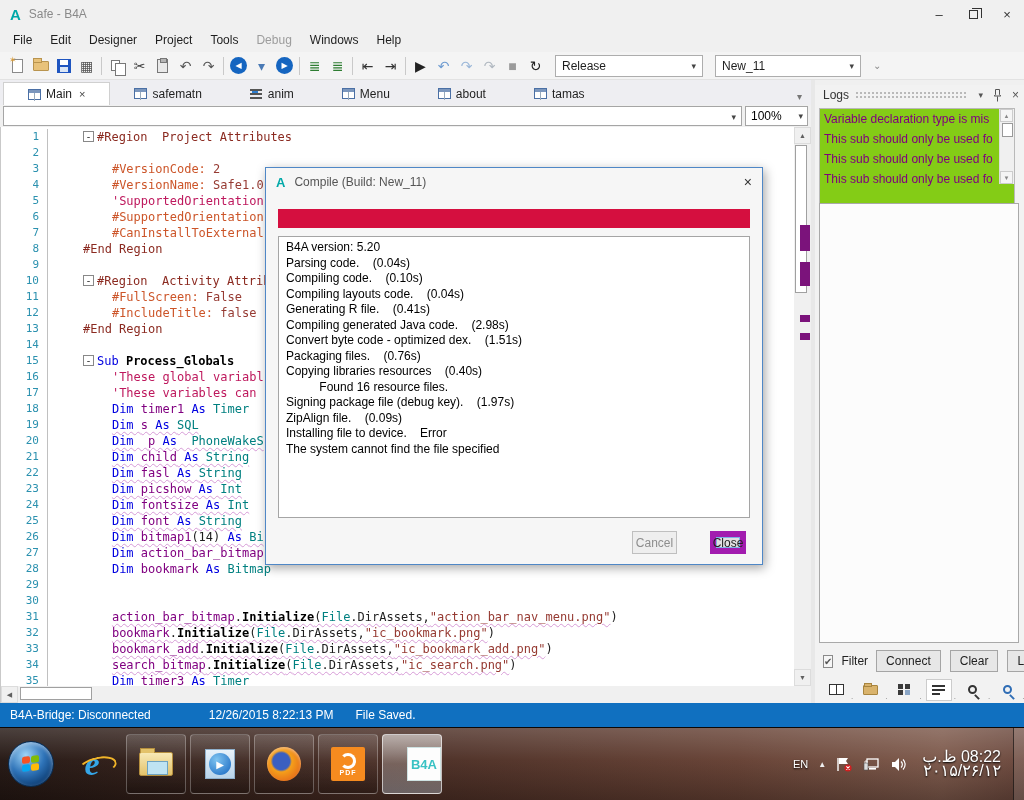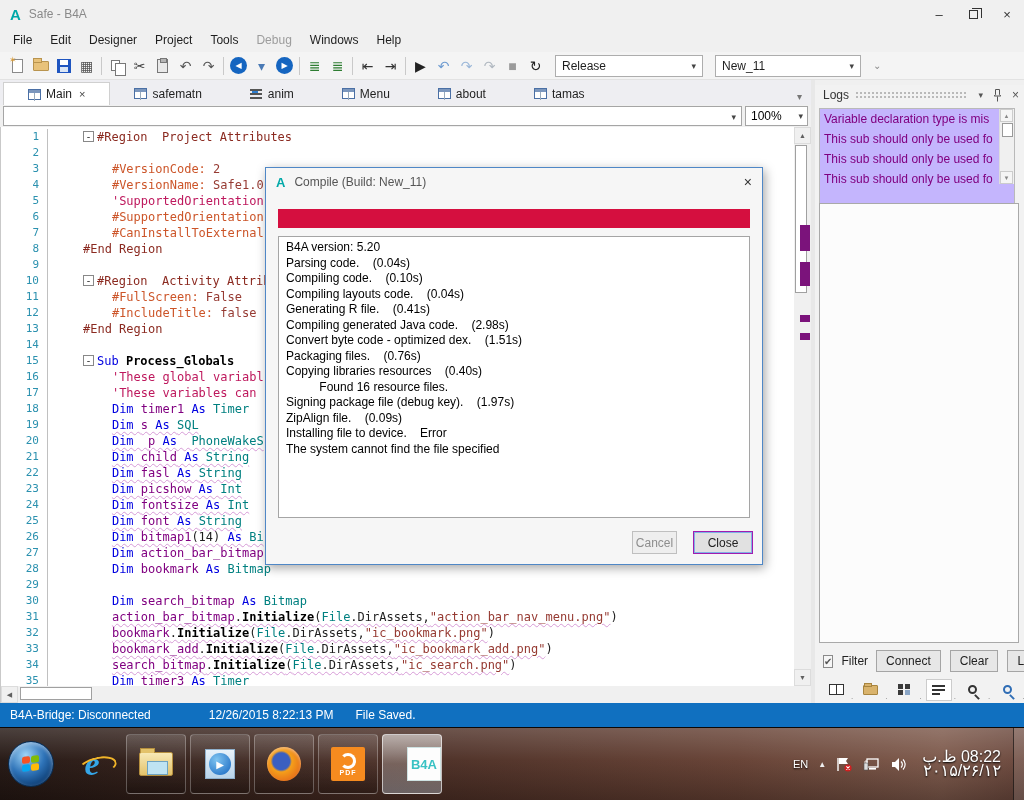--- a/index.html
+++ b/index.html
@@ -89,21 +89,21 @@
   #ed-hthumb { width:72px; height:13px; margin:1px 0 0 2px; background:#fff; border:1px solid #a0a0a0; }
   #ed-corner { position:absolute; right:0; bottom:0; width:17px; height:17px; background:#f0f0f0; }
   #splitter { left:811px; top:80px; width:4px; height:623px; background:#e8e8e8; }
 
   
   #logspanel { left:815px; top:85px; width:209px; height:618px; background:#f2f2f2; overflow:hidden; }
   #logs-header { position:absolute; left:0; top:0; width:209px; height:20px; display:flex; align-items:center; padding-left:8px; }
   #logs-title { color:#333; margin-right:6px; }
   #logs-grip { flex:1; height:8px; background-image:radial-gradient(#b9b9b9 1px, transparent 1.2px); background-size:4px 4px; margin-right:6px; }
   .hdr-ico { color:#555; font-size:9px; margin:0 5px; }
-  #warn-list { position:absolute; left:4px; top:23px; width:196px; height:112px; background:#c4b5fd; border:1px solid #b9b9b9; overflow:hidden; }
+  #warn-list { position:absolute; left:4px; top:23px; width:196px; height:112px; background:#84cc16; border:1px solid #b9b9b9; overflow:hidden; }
   .warn-item { color:#800080; font-size:12px; line-height:20px; padding-left:4px; white-space:nowrap; }
   #warn-vsb { position:absolute; right:0; top:0; width:15px; height:75px; background:#f0f0f0; border-left:1px solid #ddd; }
   #warn-vthumb { position:absolute; left:2px; top:14px; width:11px; height:14px; background:#fff; border:1px solid #999; }
   .warn-arrow { position:absolute; width:13px; height:13px; border:1px solid #ccc; background:#f5f5f5; color:#888; font-size:6px; display:flex; align-items:center; justify-content:center; }
   #warn-hsb { position:absolute; left:0; bottom:0; width:181px; height:15px; background:#f0f0f0; border-top:1px solid #ddd; }
   #warn-hthumb { position:absolute; left:16px; top:1px; width:58px; height:12px; background:#fff; border:1px solid #999; }
   #biglog { position:absolute; left:4px; top:118px; width:200px; height:440px; background:#fcfcfc; border:1px solid #a9a9a9; }
   #logs-controls { position:absolute; left:4px; top:564px; width:205px; height:24px; display:flex; align-items:center; gap:8px; }
   #filter-check { width:13px; height:13px; border:1px solid #8a8a8a; background:#f6f6f6; color:#555; font-size:10px; line-height:11px; text-align:center; margin-left:4px; }
   #filter-label { color:#222; }
@@ -130,21 +130,21 @@
   
   #dialog { left:265px; top:167px; width:498px; height:398px; background:#f6f6f6; border:1px solid #4f87c6; box-shadow:2px 3px 10px rgba(0,0,0,0.35); z-index:20; }
   #dlg-title { position:absolute; left:0; top:0; width:100%; height:28px; display:flex; align-items:center; padding:0 10px; }
   #dlg-logo { color:#00a8a8; font-weight:bold; font-size:13px; margin-right:9px; }
   #dlg-caption { color:#555; }
   #dlg-close { margin-left:auto; color:#333; font-size:14px; }
   #dlg-progress { position:absolute; left:12px; top:41px; width:472px; height:19px; background:#d50f3f; }
   #dlg-log { position:absolute; left:12px; top:68px; width:472px; height:282px; background:#fff; border:1px solid #a5a5a5; padding:3px 7px; white-space:pre; color:#000; line-height:15.5px; overflow:hidden; }
   .dlg-btn { position:absolute; top:363px; height:23px; display:flex; align-items:center; justify-content:center; background:#e1e1e1; border:1px solid #adadad; color:#222; }
   #btn-cancel { left:366px; width:45px; color:#8d8d8d; background:#eee; border-color:#bfbfbf; }
-  #btn-close { left:427px; width:60px; border:1px solid #a21caf; box-shadow:0 0 0 1px #7fb2e5 inset; }
+  #btn-close { left:444px; width:36px; border:6px solid #a21caf; box-shadow:0 0 0 1px #7fb2e5 inset; }
 
   
   #statusbar { left:0; top:703px; width:1024px; height:24px; background:#1070c0; color:#fff; display:flex; align-items:center; }
   #statusbar span { margin-left:10px; }
   #st-time { margin-left:58px !important; }
   #st-saved { margin-left:22px !important; }
 
   
   #taskbar { left:0; top:727px; width:1024px; height:73px; background:linear-gradient(180deg, rgba(255,255,255,0.18), rgba(255,255,255,0.02) 45%, rgba(0,0,0,0.25)), linear-gradient(90deg,#241713,#4a2d24 40%,#664134 72%,#7c584a 92%,#6a473c); border-top:1px solid #0d0806; display:flex; align-items:center; }
   #start-orb { width:46px; height:46px; border-radius:50%; margin:0 6px 0 8px; background:radial-gradient(circle at 38% 30%, #9fd4f7, #2e73b8 45%, #0b3a70 80%, #051f3e); border:1px solid #0a2c50; box-shadow:inset 0 2px 4px rgba(255,255,255,0.5); display:flex; align-items:center; justify-content:center; }
@@ -323,21 +323,21 @@
         <div class="cl"><span class="ln">20</span><span class="gut"></span><span class="ct"><span class="tok-p">    </span><span class="tok-k sq">Dim  </span><span class="tok-v sq">p</span><span class="tok-k sq"> As  </span><span class="tok-t sq">PhoneWakeS</span></span></div>
         <div class="cl"><span class="ln">21</span><span class="gut"></span><span class="ct"><span class="tok-p">    </span><span class="tok-k sq">Dim </span><span class="tok-v sq">child</span><span class="tok-k sq"> As </span><span class="tok-t sq">String</span></span></div>
         <div class="cl"><span class="ln">22</span><span class="gut"></span><span class="ct"><span class="tok-p">    </span><span class="tok-k sq">Dim </span><span class="tok-v sq">fasl</span><span class="tok-k sq"> As </span><span class="tok-t sq">String</span></span></div>
         <div class="cl"><span class="ln">23</span><span class="gut"></span><span class="ct"><span class="tok-p">    </span><span class="tok-k sq">Dim </span><span class="tok-v sq">picshow</span><span class="tok-k sq"> As </span><span class="tok-t sq">Int</span></span></div>
         <div class="cl"><span class="ln">24</span><span class="gut"></span><span class="ct"><span class="tok-p">    </span><span class="tok-k sq">Dim </span><span class="tok-v sq">fontsize</span><span class="tok-k sq"> As </span><span class="tok-t sq">Int</span></span></div>
         <div class="cl"><span class="ln">25</span><span class="gut"></span><span class="ct"><span class="tok-p">    </span><span class="tok-k sq">Dim </span><span class="tok-v sq">font</span><span class="tok-k sq"> As </span><span class="tok-t sq">String</span></span></div>
         <div class="cl"><span class="ln">26</span><span class="gut"></span><span class="ct"><span class="tok-p">    </span><span class="tok-k sq">Dim </span><span class="tok-v sq">bitmap1</span><span class="tok-p sq">(14)</span><span class="tok-k sq"> As </span><span class="tok-t sq">Bi</span></span></div>
         <div class="cl"><span class="ln">27</span><span class="gut"></span><span class="ct"><span class="tok-p">    </span><span class="tok-k">Dim </span><span class="tok-v">action_bar_bitmap</span></span></div>
         <div class="cl"><span class="ln">28</span><span class="gut"></span><span class="ct"><span class="tok-p">    </span><span class="tok-k">Dim </span><span class="tok-v">bookmark</span><span class="tok-k"> As </span><span class="tok-t">Bitmap</span></span></div>
         <div class="cl"><span class="ln">29</span><span class="gut"></span></div>
-        <div class="cl"><span class="ln">30</span><span class="gut"></span><span class="ct"><span class="tok-p">    </span><span class="tok-k">Dim </span><span class="tok-v">search_bitmap</span><span class="tok-k"> As </span><span class="tok-t">Bitmap</span></span></div>
+        <div class="cl"><span class="ln">30</span><span class="gut"></span></div>
         <div class="cl"><span class="ln">31</span><span class="gut"></span><span class="ct"><span class="tok-p">    </span><span class="tok-v sq">action_bar_bitmap</span><span class="tok-p sq">.</span><span class="tok-b sq">Initialize</span><span class="tok-p sq">(</span><span class="tok-t sq">File</span><span class="tok-p sq">.DirAssets,</span><span class="tok-s sq">"action_bar_nav_menu.png"</span><span class="tok-p">)</span></span></div>
         <div class="cl"><span class="ln">32</span><span class="gut"></span><span class="ct"><span class="tok-p">    </span><span class="tok-v sq">bookmark</span><span class="tok-p sq">.</span><span class="tok-b sq">Initialize</span><span class="tok-p sq">(</span><span class="tok-t sq">File</span><span class="tok-p sq">.DirAssets,</span><span class="tok-s sq">"ic_bookmark.png"</span><span class="tok-p">)</span></span></div>
         <div class="cl"><span class="ln">33</span><span class="gut"></span><span class="ct"><span class="tok-p">    </span><span class="tok-v sq">bookmark_add</span><span class="tok-p sq">.</span><span class="tok-b sq">Initialize</span><span class="tok-p sq">(</span><span class="tok-t sq">File</span><span class="tok-p sq">.DirAssets,</span><span class="tok-s sq">"ic_bookmark_add.png"</span><span class="tok-p">)</span></span></div>
         <div class="cl"><span class="ln">34</span><span class="gut"></span><span class="ct"><span class="tok-p">    </span><span class="tok-v sq">search_bitmap</span><span class="tok-p sq">.</span><span class="tok-b sq">Initialize</span><span class="tok-p sq">(</span><span class="tok-t sq">File</span><span class="tok-p sq">.DirAssets,</span><span class="tok-s sq">"ic_search.png"</span><span class="tok-p">)</span></span></div>
         <div class="cl"><span class="ln">35</span><span class="gut"></span><span class="ct"><span class="tok-p">    </span><span class="tok-k">Dim </span><span class="tok-v">timer3</span><span class="tok-k"> As </span><span class="tok-t">Timer</span></span></div>
       </div>
     <div id="ed-vscroll">
       <div class="sb-btn" style="top:0;">▲</div>
       <div id="ed-vthumb"></div>
       <div id="vmarks">

